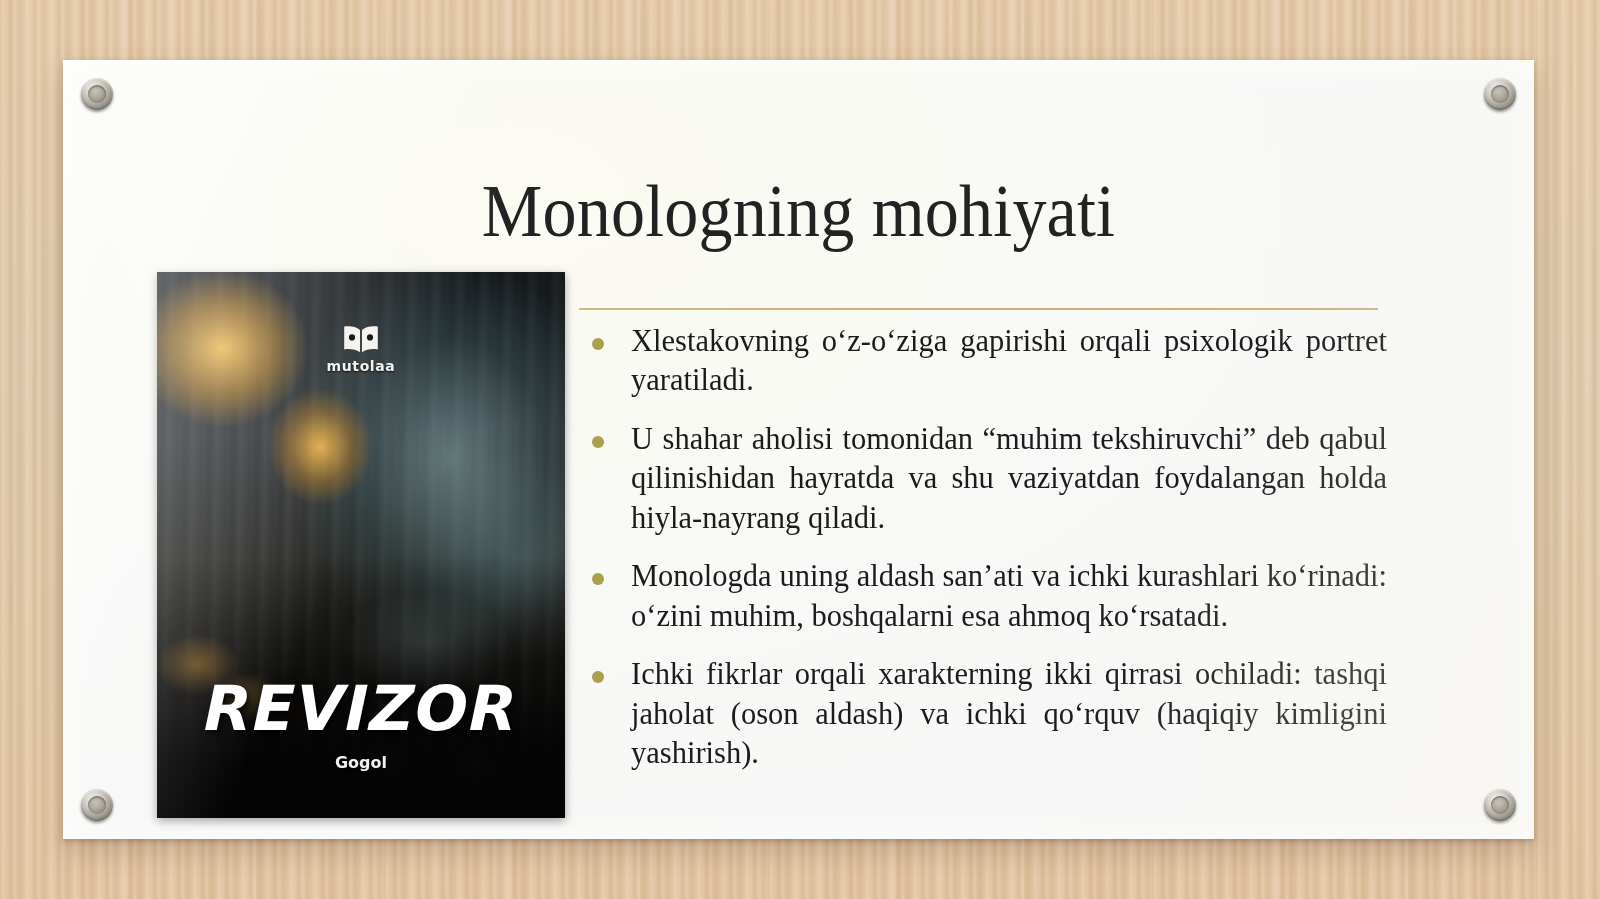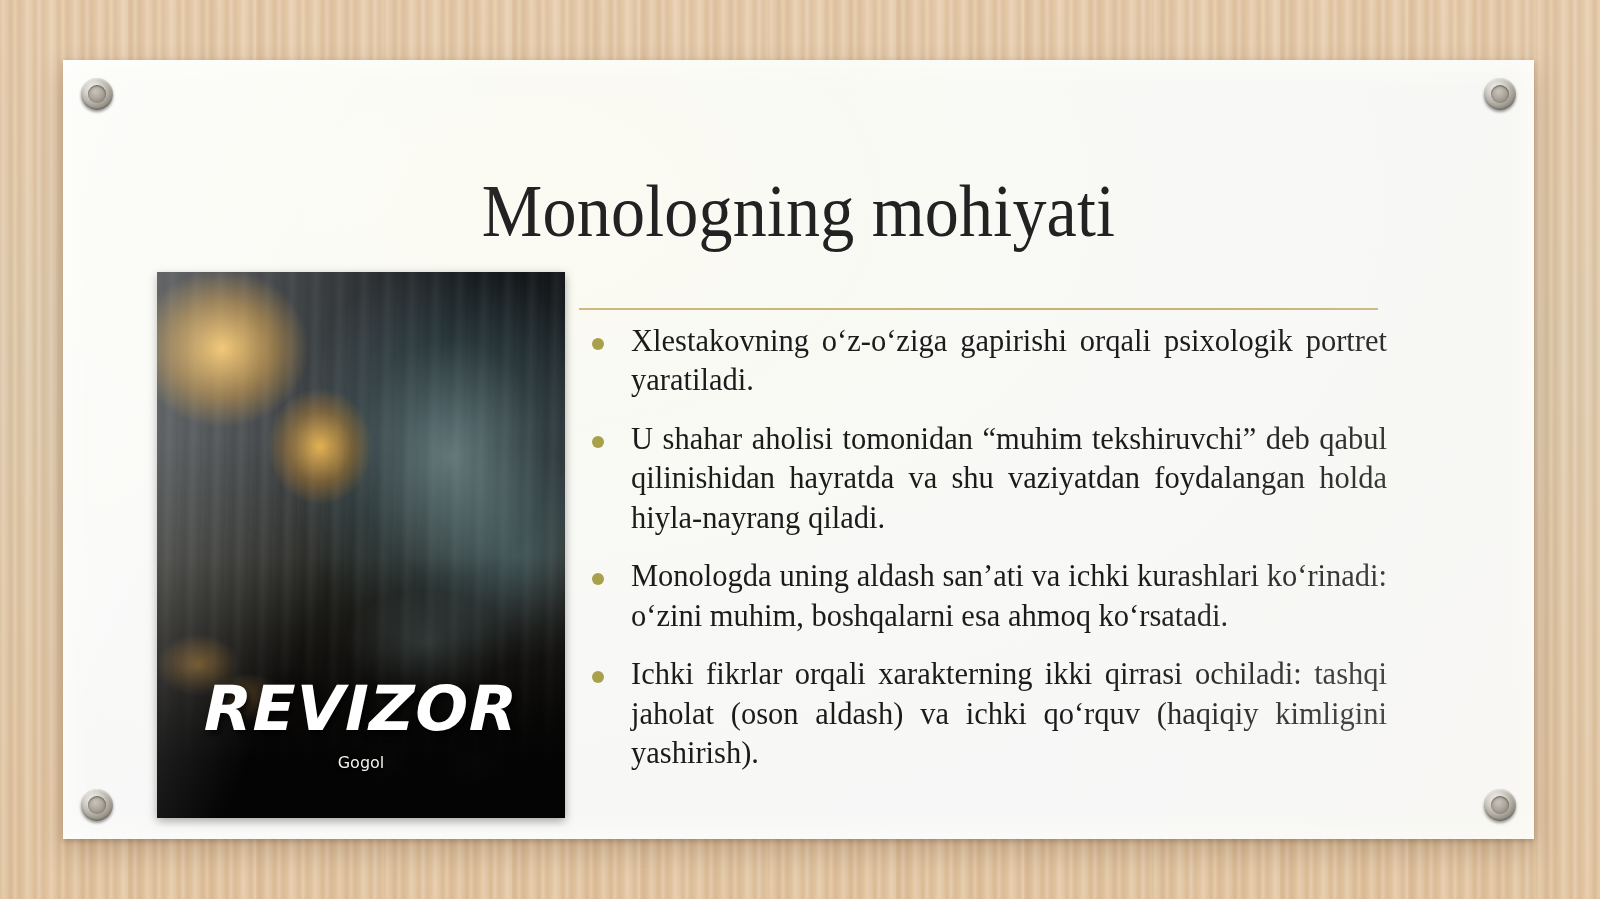--- a/index.html
+++ b/index.html
@@ -193,21 +193,21 @@
     letter-spacing: 1px;
     color: #ffffff;
     line-height: 1;
     text-shadow: 3px 4px 7px rgba(0,0,0,0.85);
     transform: skewX(-1deg);
   }
   .cover-author {
     margin-top: 13px;
     font-family: "DejaVu Sans", sans-serif;
     font-size: 16px;
-    font-weight: 400;
+    font-weight: 700;
     color: #f2f1ee;
     text-shadow: 0 1px 3px rgba(0,0,0,0.9);
   }
 
   
   .divider {
     position: absolute;
     left: 516px;
     top: 248px;
     width: 799px;
@@ -257,20 +257,29 @@
   <div class="screw screw-tl"></div>
   <div class="screw screw-tr"></div>
   <div class="screw screw-bl"></div>
   <div class="screw screw-br"></div>
 
   <h1 class="slide-title">Monologning mohiyati</h1>
 
   <div class="cover-wrap">
     <div class="cover-art"></div>
 
+    <div class="cover-logo">
+      <svg class="book-glyph" width="40" height="30" viewBox="0 0 40 30">
+        <path d="M19 6 C15 2.6 9 1.8 3.2 2.6 L3.2 25.4 C9 24.6 15 25.4 19 28.2 Z" fill="#f4f3ef"></path>
+        <path d="M21 6 C25 2.6 31 1.8 36.8 2.6 L36.8 25.4 C31 24.6 25 25.4 21 28.2 Z" fill="#f4f3ef"></path>
+        <circle cx="11" cy="13.4" r="3.1" fill="#1b1c18"></circle>
+        <circle cx="29" cy="13.4" r="3.1" fill="#1b1c18"></circle>
+      </svg>
+      <div class="logo-word">mutolaa</div>
+    </div>
 
     <div class="cover-caption">
       <div class="cover-title">REVIZOR</div>
       <div class="cover-author">Gogol</div>
     </div>
   </div>
 
   <div class="divider"></div>
 
   <div class="bullets">

